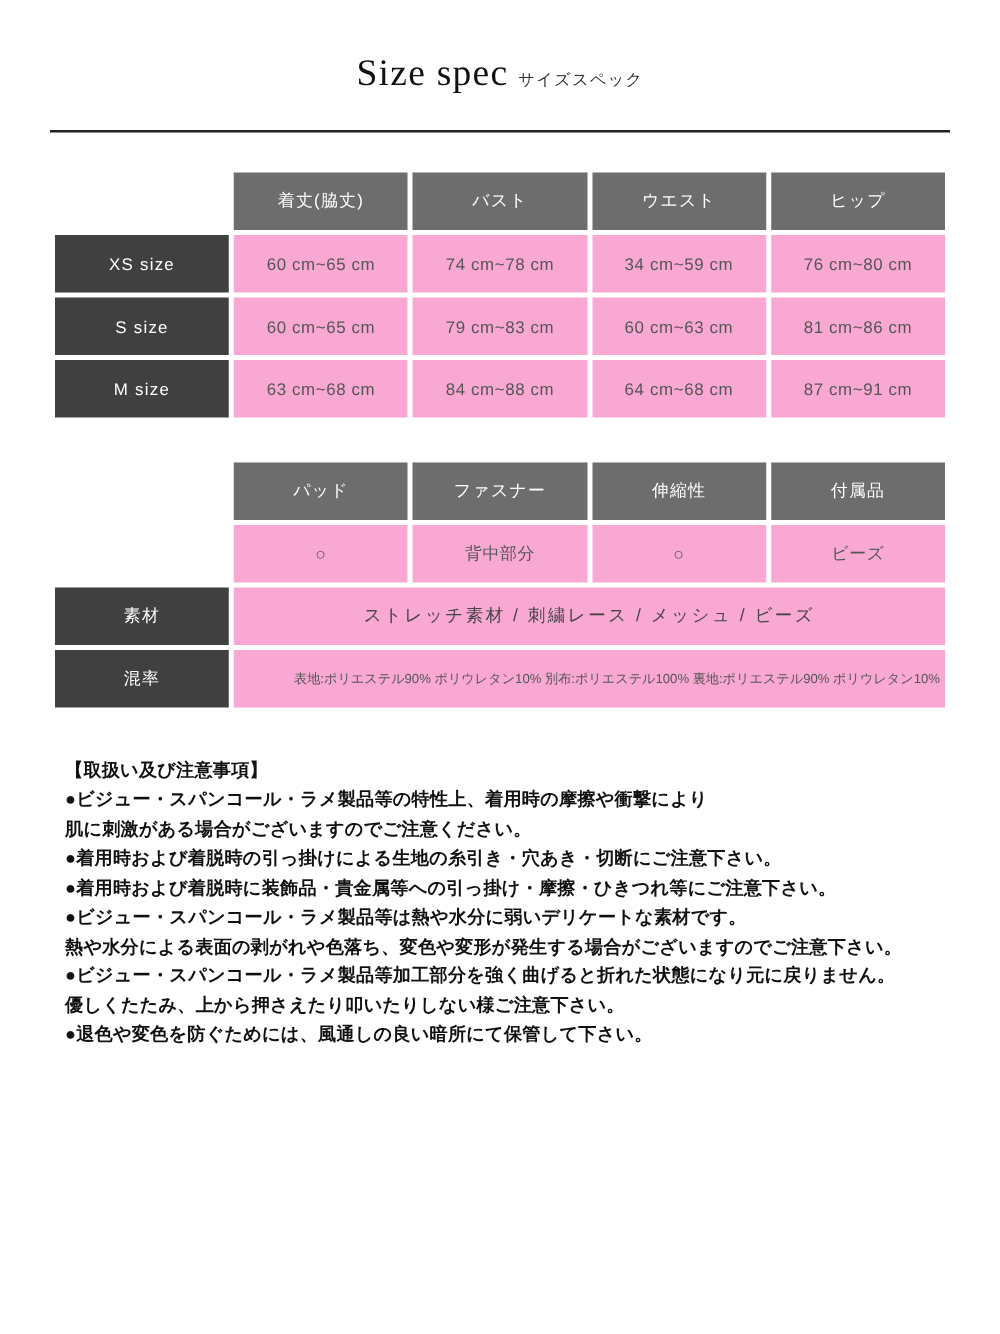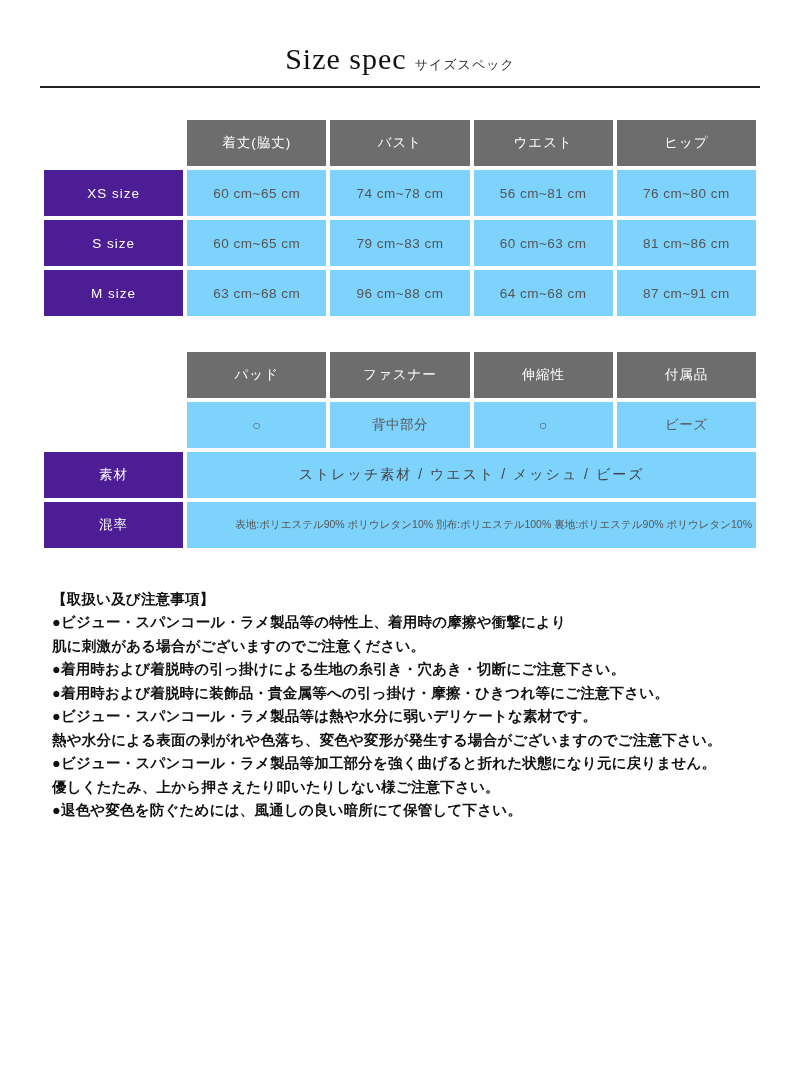--- a/index.html
+++ b/index.html
@@ -20,21 +20,21 @@
     height: 1067px;
     box-sizing: border-box;
     padding: 0 40px;
     position: relative;
   }
 
   
   .section-head {
     text-align: center;
     border-bottom: 2px solid #222;
-    padding-bottom: 10px;
+    padding-bottom: 28px;
     white-space: nowrap;
   }
   .section-head .en {
     font-family: "Liberation Serif", serif;
     font-size: 30px;
     letter-spacing: 1px;
     color: #111;
   }
   .section-head .jp {
     font-size: 13px;
@@ -64,27 +64,27 @@
     font-weight: normal;
     padding: 0 4px;
   }
   .hdr {
     background: #6d6d6d;
     color: #ffffff;
     letter-spacing: 1px;
     margin-left: 32px;
   }
   .rowhdr {
-    background: #4c1d95;
+    background: #404040;
     color: #ffffff;
     width: 150px;
     letter-spacing: 1px;
   }
   .cell {
-    background: #7dd3fc;
+    background: #f9a8d4;
     color: #555;
     letter-spacing: 0.5px;
   }
   .empty {
     background: transparent;
   }
   .mark {
     font-size: 14px;
     color: #555;
   }
@@ -126,34 +126,34 @@
       <td class="empty"></td>
       <td class="hdr">着丈(脇丈)</td>
       <td class="hdr">バスト</td>
       <td class="hdr">ウエスト</td>
       <td class="hdr">ヒップ</td>
     </tr>
     <tr>
       <td class="rowhdr">XS size</td>
       <td class="cell">60 cm~65 cm</td>
       <td class="cell">74 cm~78 cm</td>
-      <td class="cell">56 cm~81 cm</td>
+      <td class="cell">34 cm~59 cm</td>
       <td class="cell">76 cm~80 cm</td>
     </tr>
     <tr>
       <td class="rowhdr">S size</td>
       <td class="cell">60 cm~65 cm</td>
       <td class="cell">79 cm~83 cm</td>
       <td class="cell">60 cm~63 cm</td>
       <td class="cell">81 cm~86 cm</td>
     </tr>
     <tr>
       <td class="rowhdr">M size</td>
       <td class="cell">63 cm~68 cm</td>
-      <td class="cell">96 cm~88 cm</td>
+      <td class="cell">84 cm~88 cm</td>
       <td class="cell">64 cm~68 cm</td>
       <td class="cell">87 cm~91 cm</td>
     </tr>
   </tbody>
     </table>
 
 
   <table id="detail-table">
     <tbody>
         <tr>
@@ -165,21 +165,21 @@
     </tr>
     <tr>
       <td class="empty"></td>
       <td class="cell mark">○</td>
       <td class="cell">背中部分</td>
       <td class="cell mark">○</td>
       <td class="cell">ビーズ</td>
     </tr>
     <tr>
       <td class="rowhdr">素材</td>
-      <td class="cell materials" colspan="4">ストレッチ素材  /  ウエスト  /  メッシュ  /  ビーズ</td>
+      <td class="cell materials" colspan="4">ストレッチ素材  /  刺繍レース  /  メッシュ  /  ビーズ</td>
     </tr>
     <tr>
       <td class="rowhdr">混率</td>
       <td class="cell ratio" colspan="4">表地:ポリエステル90%  ポリウレタン10%  別布:ポリエステル100%  裏地:ポリエステル90%  ポリウレタン10%</td>
     </tr>
   </tbody>
     </table>
 
   <div class="notes">
     <div>【取扱い及び注意事項】</div>

